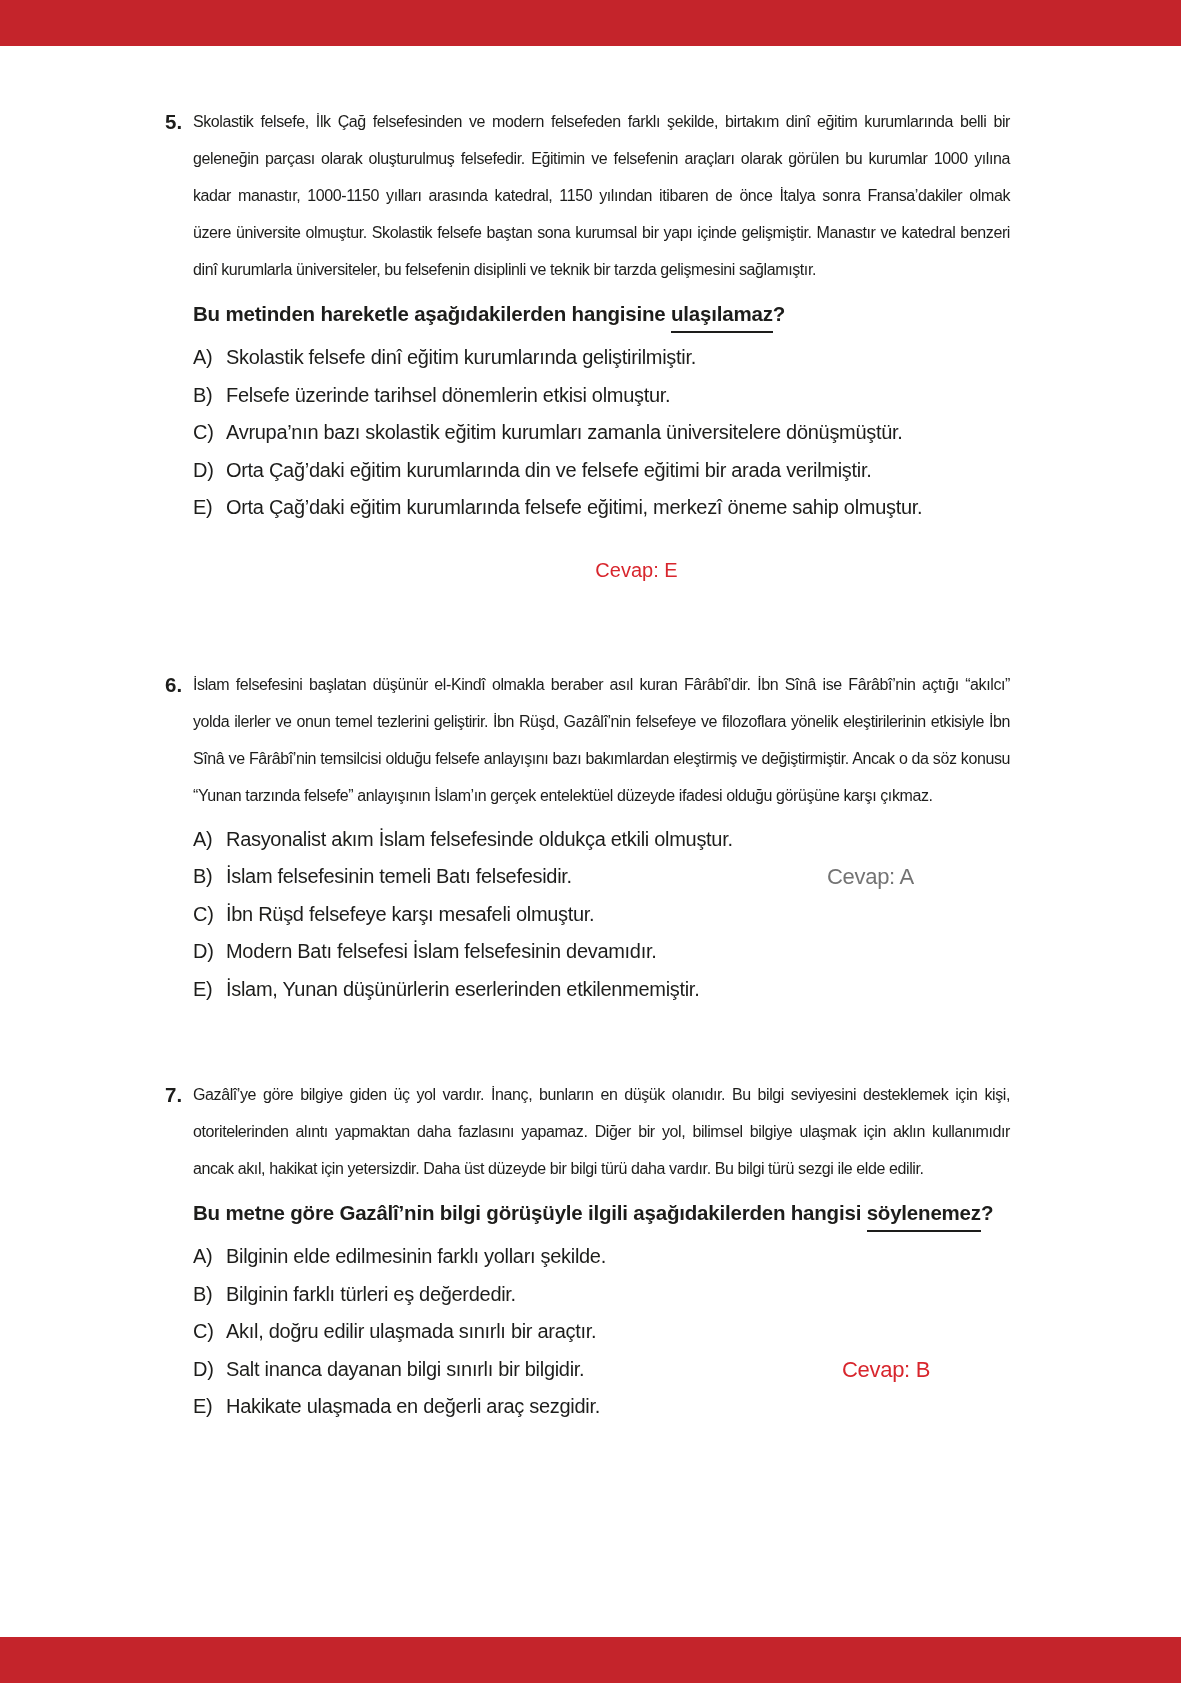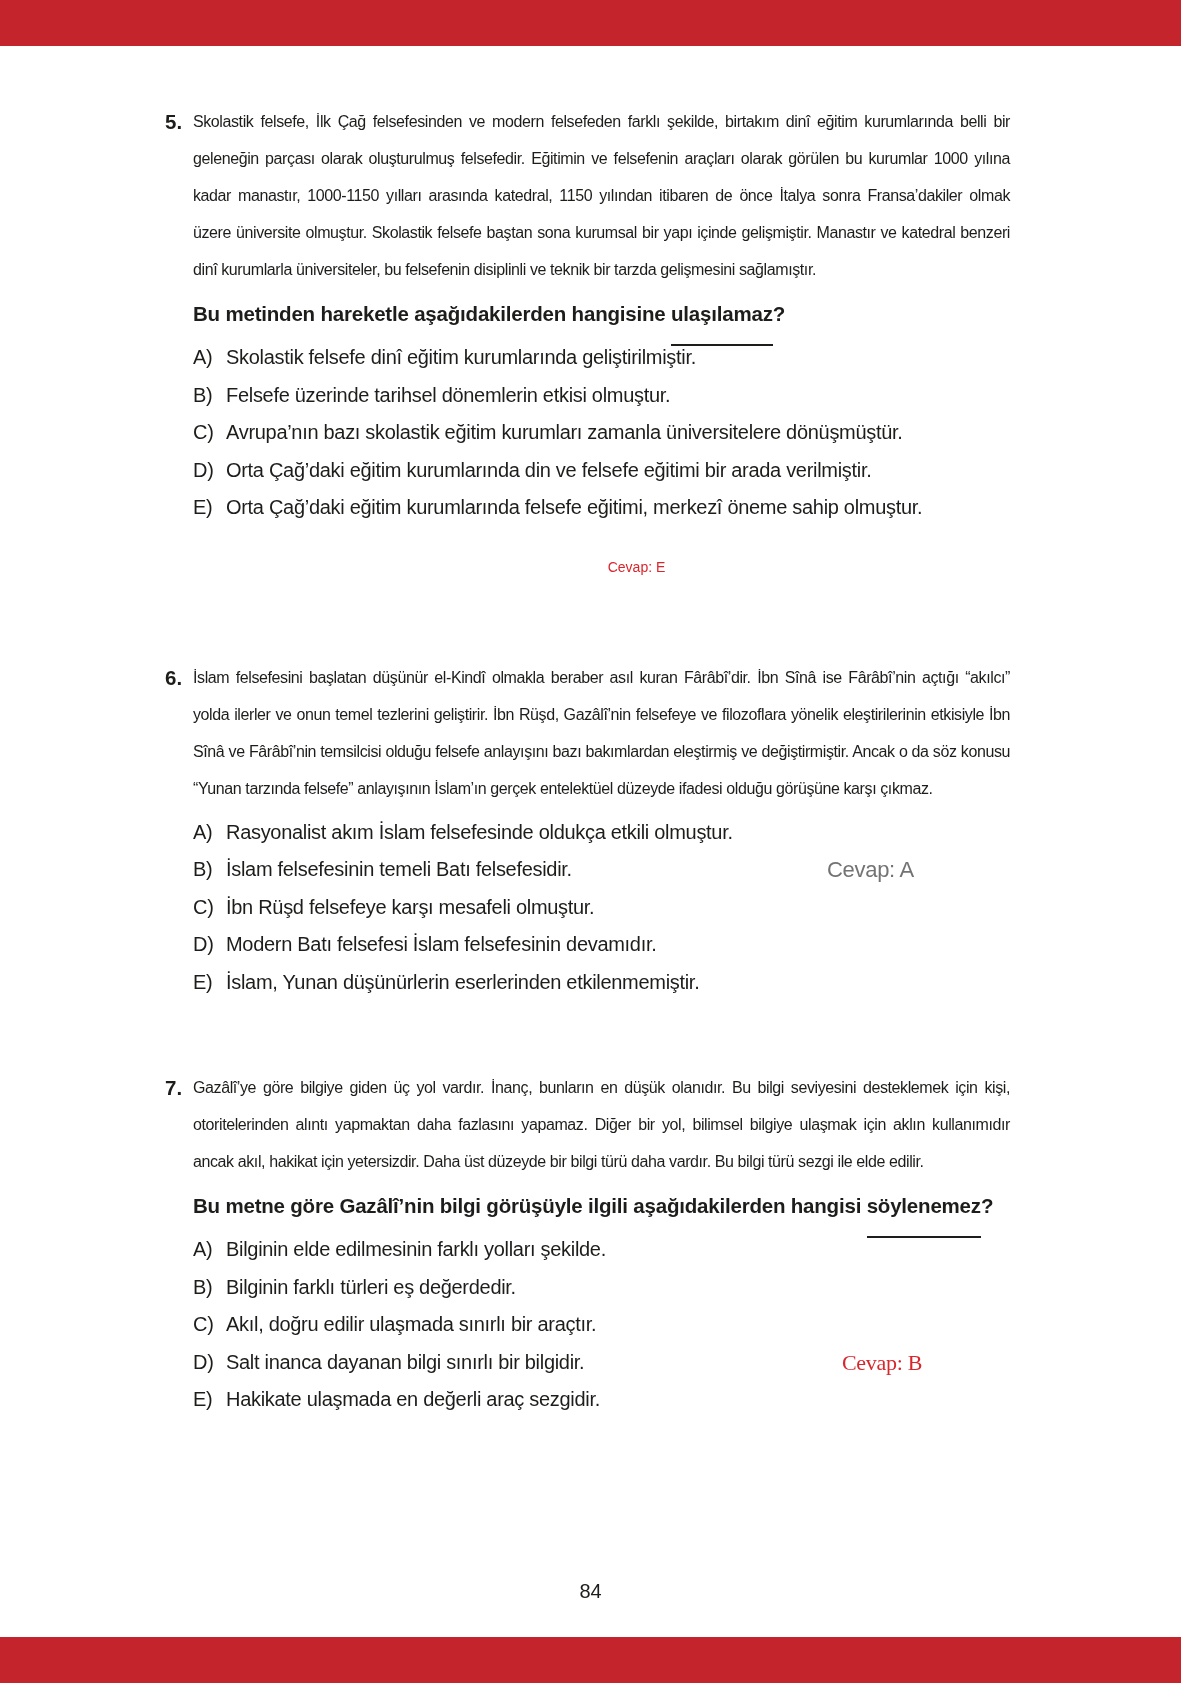--- a/index.html
+++ b/index.html
@@ -16,26 +16,26 @@
   .band.bottom{bottom:0;}
   .content{position:absolute;left:165px;width:845px;top:46px;}
   .q{display:flex;}
   .q-5{margin-top:57px;}
   .q-6{margin-top:42px;}
   .q-7{margin-top:68px;}
   .qnum{width:28px;flex-shrink:0;font-weight:bold;font-size:20.5px;line-height:37px;}
   .qbody{flex:1;min-width:0;position:relative;}
   .para{font-size:16px;line-height:37px;letter-spacing:-0.4px;text-align:justify;}
   .prompt{font-size:20.5px;line-height:37px;font-weight:bold;margin-top:7px;letter-spacing:-0.2px;}
-  .prompt .ul{border-bottom:2.5px solid #1d1d1b;padding-bottom:19px;}
+  .prompt .ul{border-bottom:2.5px solid #1d1d1b;padding-bottom:6px;}
   .options{margin-top:7px;}
   .option{display:flex;position:relative;font-size:20px;line-height:37.5px;letter-spacing:-0.3px;}
   .opt-letter{width:33px;flex-shrink:0;}
   .opt-text{flex:1;}
-  .answer-center{margin-top:32px;margin-bottom:42px;text-align:center;transform:translateX(35px);font-size:14px;}
+  .answer-center{margin-top:32px;margin-bottom:42px;text-align:center;transform:translateX(35px);font-size:20px;}
   .answer-inline{position:absolute;left:634px;top:0;font-size:22px;white-space:nowrap;}
   .q-7 .answer-inline{left:649px;}
   .red-answer{color:#d8262d;}
   .page-number{position:absolute;left:0;width:100%;bottom:80px;text-align:center;font-size:20px;color:#1d1d1b;}
 </style>
 </head>
 <body>
 
 <div class="page">
   <div class="band top" style="background:#c4242b;"></div>
@@ -117,27 +117,26 @@
             <span class="opt-letter">B)</span>
             <span class="opt-text">Bilginin farklı türleri eş değerdedir.</span>
           </div>
           <div class="option">
             <span class="opt-letter">C)</span>
             <span class="opt-text">Akıl, doğru edilir ulaşmada sınırlı bir araçtır.</span>
           </div>
           <div class="option">
             <span class="opt-letter">D)</span>
             <span class="opt-text">Salt inanca dayanan bilgi sınırlı bir bilgidir.</span>
-            <span class="answer-inline red-answer" style="color: rgb(216, 38, 45); font-family: Liberation Serif, serif;">Cevap: B</span>
+            <span class="answer-inline red-answer" style="color: rgb(216, 38, 45);">Cevap: B</span>
           </div>
           <div class="option">
             <span class="opt-letter">E)</span>
             <span class="opt-text">Hakikate ulaşmada en değerli araç sezgidir.</span>
           </div>
         </div>
       </div>
     </div>
 
   </div>
 
-  <div class="page-number">84</div>
   <div class="band bottom" style="background:#c4242b;"></div>
 </div>
 
 </body></html>

